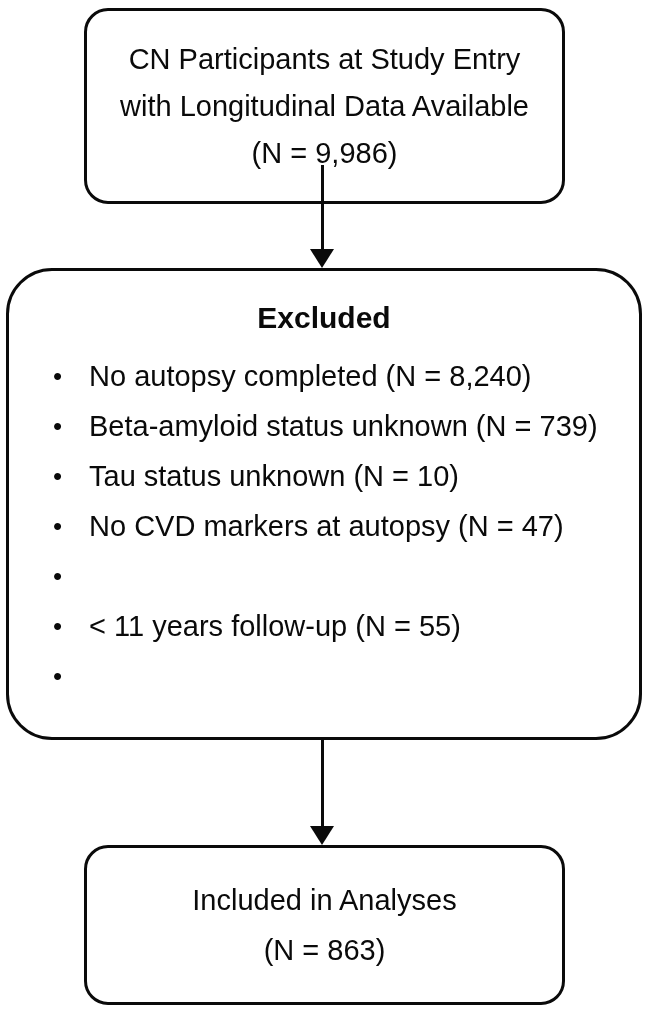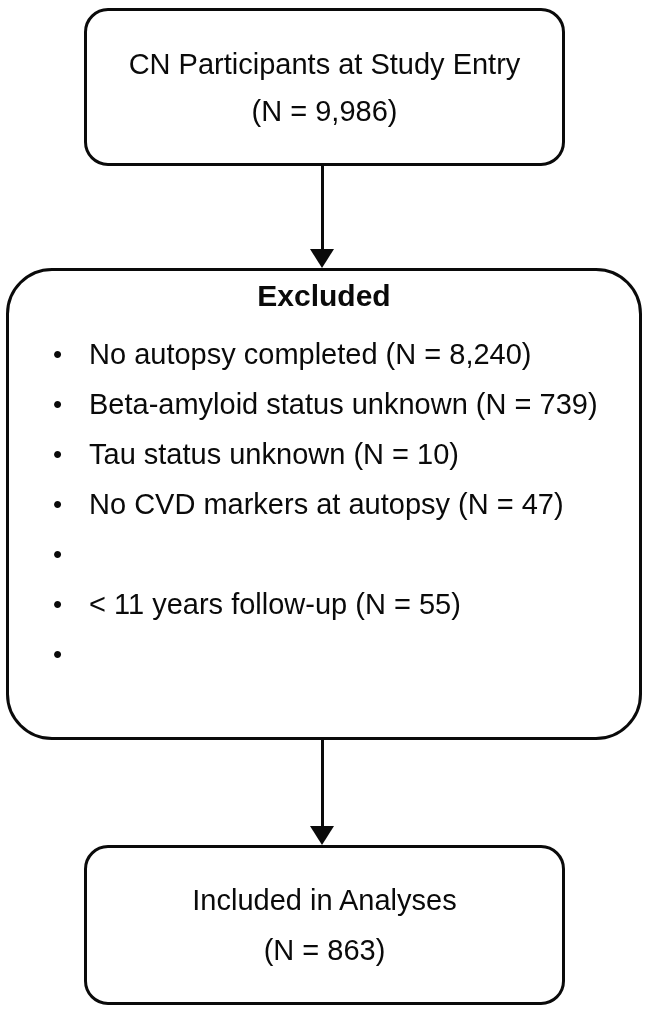--- a/index.html
+++ b/index.html
@@ -20,21 +20,21 @@
     position: absolute;
     box-sizing: border-box;
     border: 3px solid #0a0a0a;
     background: #ffffff;
   }
   
   .top-box {
     left: 84px;
     top: 8px;
     width: 481px;
-    height: 158px;
+    height: 196px;
     border-radius: 24px;
     display: flex;
     flex-direction: column;
     justify-content: center;
     align-items: center;
     row-gap: 17px;
     font-size: 29px;
     text-align: center;
   }
   .box-line {
@@ -63,21 +63,21 @@
     border-right: 12px solid transparent;
     border-top: 19px solid #0a0a0a;
   }
   
   .mid-box {
     left: 6px;
     top: 268px;
     width: 636px;
     height: 472px;
     border-radius: 46px;
-    padding: 8px 34px 0 34px;
+    padding: 30px 34px 0 34px;
   }
   .mid-title {
     text-align: center;
     font-weight: bold;
     font-size: 30px;
     line-height: 34px;
   }
   .excl-list {
     list-style: none;
     margin: 26px 0 0 0;
@@ -113,20 +113,21 @@
     text-align: center;
   }
 </style>
 </head>
 <body>
 
 <div class="canvas">
 
   <div class="box top-box">
     <div class="box-line">CN Participants at Study Entry</div>
+    <div class="box-line">with Longitudinal Data Available</div>
     <div class="box-line">(N = 9,986)</div>
   </div>
 
   <div class="arrow arrow-1">
     <div class="arrow-line"></div>
     <div class="arrow-head"></div>
   </div>
 
   <div class="box mid-box">
     <div class="mid-title">Excluded</div>

